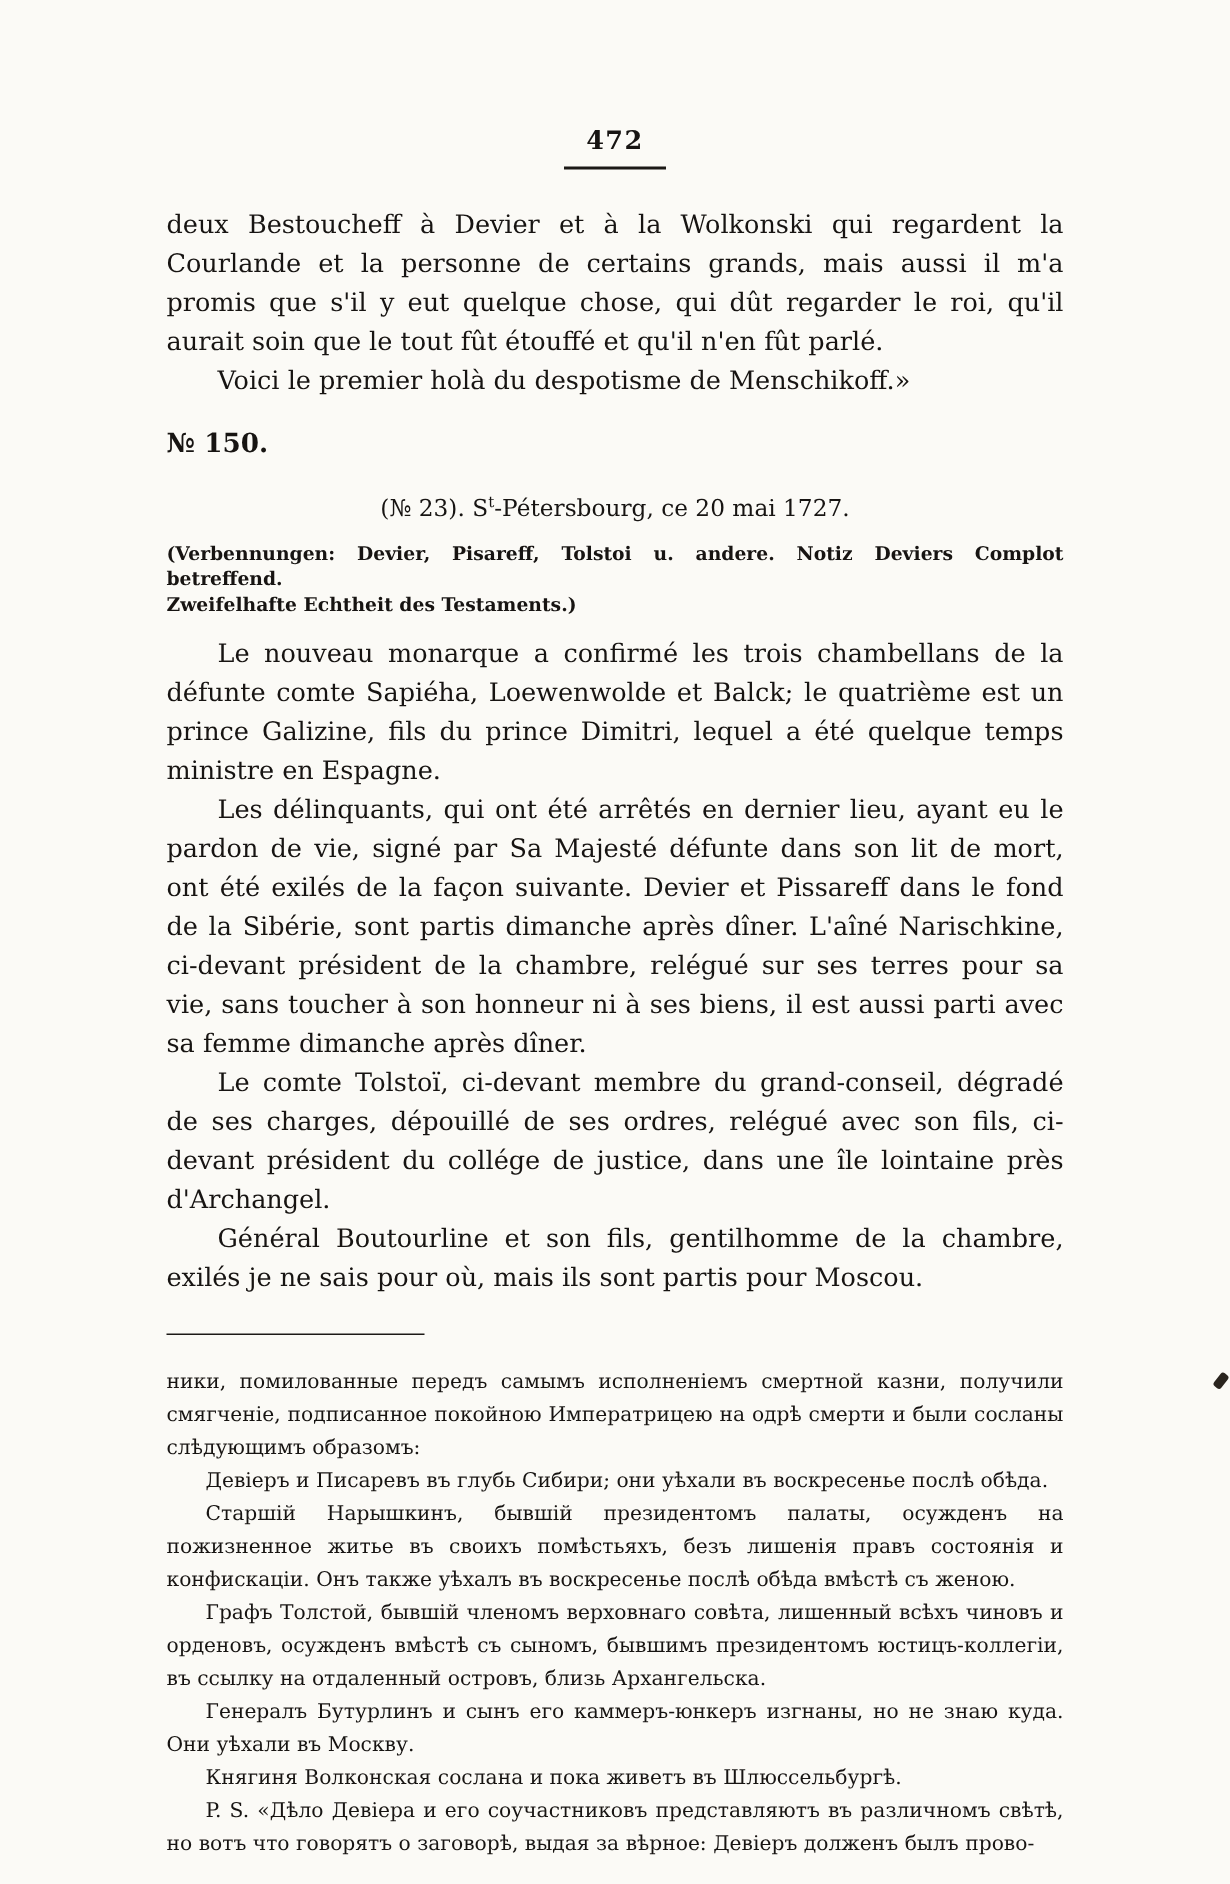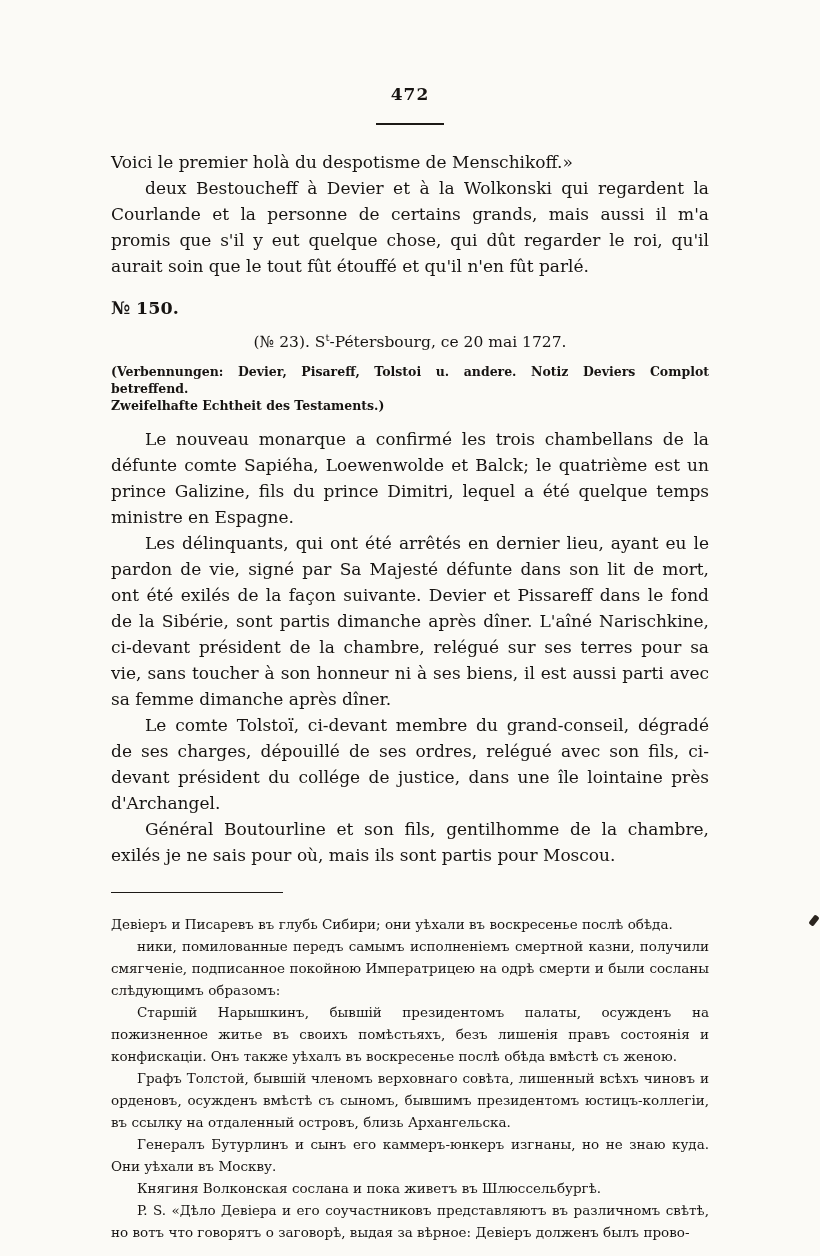--- a/index.html
+++ b/index.html
@@ -21,21 +21,21 @@
   .page-number-wrap {
     text-align: center;
     margin-bottom: 24px;
   }
   .page-number-wrap span {
     display: inline-block;
     font-weight: bold;
     font-size: 17px;
     letter-spacing: 1px;
     border-bottom: 2px solid #1c1916;
-    padding: 0 15px 19px;
+    padding: 0 15px 7px;
   }
   .main {
     font-size: 17px;
     line-height: 26px;
     text-align: justify;
   }
   .paras p {
     margin: 0;
     text-indent: 34px;
   }
@@ -46,21 +46,21 @@
     text-align: left;
     font-weight: bold;
     font-size: 17.5px;
     line-height: 26px;
     margin: 16px 0 4px;
   }
   .dateline {
     text-align: center;
     font-size: 15.5px;
     line-height: 26px;
-    margin: 4px 0 8px;
+    margin: 14px 0 8px;
   }
   .dateline sup { font-size: 10px; }
   .archival-note {
     font-size: 12.5px;
     font-weight: bold;
     line-height: 17px;
     margin-bottom: 12px;
   }
   .fn-rule {
     width: 172px;
@@ -96,22 +96,22 @@
 
 <div class="content">
 
   <div class="page-number-wrap">
     <span>472</span>
   </div>
 
   <div class="main">
 
     <div class="paras first-flush">
+        <p>deux Bestoucheff à Devier et à la Wolkonski qui regardent la Courlande et la personne de certains grands, mais aussi il m'a promis que s'il y eut quelque chose, qui dût regarder le roi, qu'il aurait soin que le tout fût étouffé et qu'il n'en fût parlé.</p>
         <p>Voici le premier holà du despotisme de Menschikoff.»</p>
-        <p>deux Bestoucheff à Devier et à la Wolkonski qui regardent la Courlande et la personne de certains grands, mais aussi il m'a promis que s'il y eut quelque chose, qui dût regarder le roi, qu'il aurait soin que le tout fût étouffé et qu'il n'en fût parlé.</p>
       </div>
 
     <div class="heading">№ 150.</div>
 
     <div class="dateline"><span>(№ 23). S</span><sup>t</sup><span>-Pétersbourg, ce 20 mai 1727.</span></div>
 
     <div class="archival-note">
       <div>(Verbennungen: Devier, Pisareff, Tolstoi u. andere. Notiz Deviers Complot betreffend.</div>
       <div>Zweifelhafte Echtheit des Testaments.)</div>
     </div>
@@ -121,22 +121,22 @@
         <p>Les délinquants, qui ont été arrêtés en dernier lieu, ayant eu le pardon de vie, signé par Sa Majesté défunte dans son lit de mort, ont été exilés de la façon suivante. Devier et Pissareff dans le fond de la Sibérie, sont partis dimanche après dîner. L'aîné Narischkine, ci-devant président de la chambre, relégué sur ses terres pour sa vie, sans toucher à son honneur ni à ses biens, il est aussi parti avec sa femme dimanche après dîner.</p>
         <p>Le comte Tolstoï, ci-devant membre du grand-conseil, dégradé de ses charges, dépouillé de ses ordres, relégué avec son fils, ci-devant président du collége de justice, dans une île lointaine près d'Archangel.</p>
         <p>Général Boutourline et son fils, gentilhomme de la chambre, exilés je ne sais pour où, mais ils sont partis pour Moscou.</p>
       </div>
 
   </div>
 
   <hr class="fn-rule">
 
   <div class="paras first-flush footnote">
+      <p>ники, помилованные передъ самымъ исполненіемъ смертной казни, получили смягченіе, подписанное покойною Императрицею на одрѣ смерти и были сосланы слѣдующимъ образомъ:</p>
       <p>Девіеръ и Писаревъ въ глубь Сибири; они уѣхали въ воскресенье послѣ обѣда.</p>
-      <p>ники, помилованные передъ самымъ исполненіемъ смертной казни, получили смягченіе, подписанное покойною Императрицею на одрѣ смерти и были сосланы слѣдующимъ образомъ:</p>
       <p>Старшій Нарышкинъ, бывшій президентомъ палаты, осужденъ на пожизненное житье въ своихъ помѣстьяхъ, безъ лишенія правъ состоянія и конфискаціи. Онъ также уѣхалъ въ воскресенье послѣ обѣда вмѣстѣ съ женою.</p>
       <p>Графъ Толстой, бывшій членомъ верховнаго совѣта, лишенный всѣхъ чиновъ и орденовъ, осужденъ вмѣстѣ съ сыномъ, бывшимъ президентомъ юстицъ-коллегіи, въ ссылку на отдаленный островъ, близь Архангельска.</p>
       <p>Генералъ Бутурлинъ и сынъ его каммеръ-юнкеръ изгнаны, но не знаю куда. Они уѣхали въ Москву.</p>
       <p>Княгиня Волконская сослана и пока живетъ въ Шлюссельбургѣ.</p>
       <p>P. S. «Дѣло Девіера и его соучастниковъ представляютъ въ различномъ свѣтѣ, но вотъ что говорятъ о заговорѣ, выдая за вѣрное: Девіеръ долженъ былъ прово-</p>
     </div>
 
 </div>
 
 <div class="artifact"></div>

